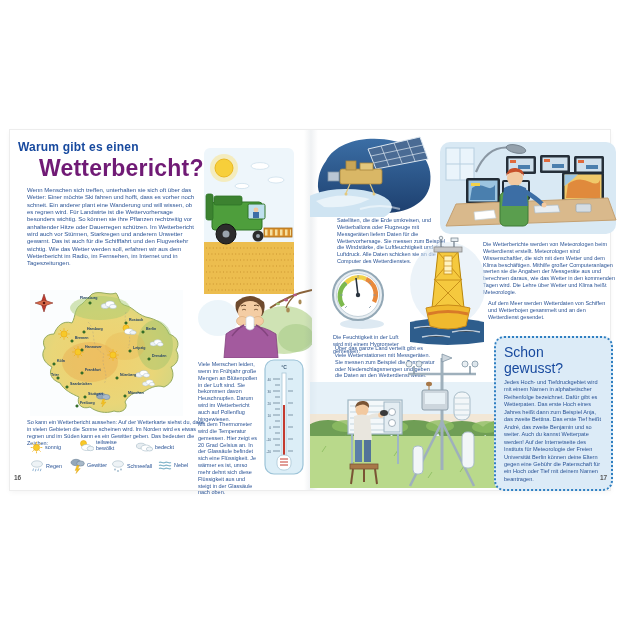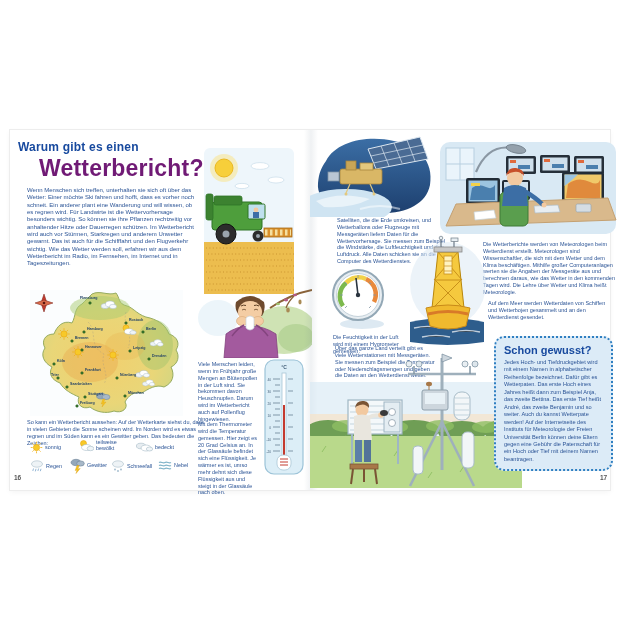--- a/index.html
+++ b/index.html
@@ -10,21 +10,21 @@
   #gutter{position:absolute;left:294px;top:0;width:14px;height:360px;
     background:linear-gradient(90deg,rgba(0,0,0,0) 0%,rgba(100,120,140,0.10) 50%,rgba(0,0,0,0) 100%);}
   .title1{font-size:12px;font-weight:bold;color:#17499e;letter-spacing:.2px;}
   .title2{font-size:23px;font-weight:bold;color:#701a75;letter-spacing:.2px;}
   .txt{font-size:6px;line-height:7.35px;color:#2b5496;}
   .cap{font-size:5.5px;line-height:6.85px;color:#2b5496;}
   .pagenum{font-size:6.5px;font-weight:bold;color:#555;}
   .legend-item{display:flex;align-items:center;gap:2px;}
   .legend-label{font-size:5.4px;line-height:5.8px;color:#2b5496;}
   #factbox{background:#dcebf7;border:2px dotted #2f7fc1;border-radius:10px;padding:6px 8px;box-sizing:border-box;}
-  #factbox .fb-title{font-size:11px;font-weight:bold;color:#17499e;}
+  #factbox .fb-title{font-size:14px;font-weight:normal;color:#17499e;}
   #factbox .fb-body{font-size:5.6px;line-height:7.45px;color:#2b5496;margin-top:3px;}
   svg{display:block;}
   .mapcity{font-size:3.6px;fill:#1f3f66;font-weight:bold;}
   .thermonum{font-size:3.2px;fill:#44607a;}
 </style>
 </head>
 <body>
 
 <div id="spread">
 

